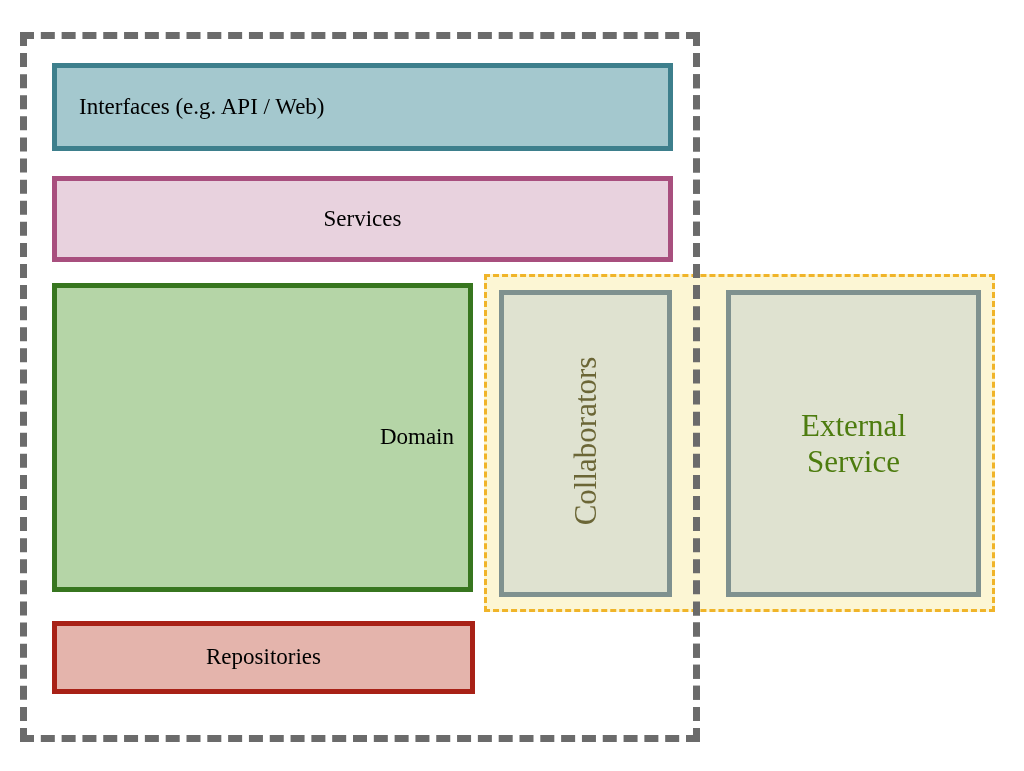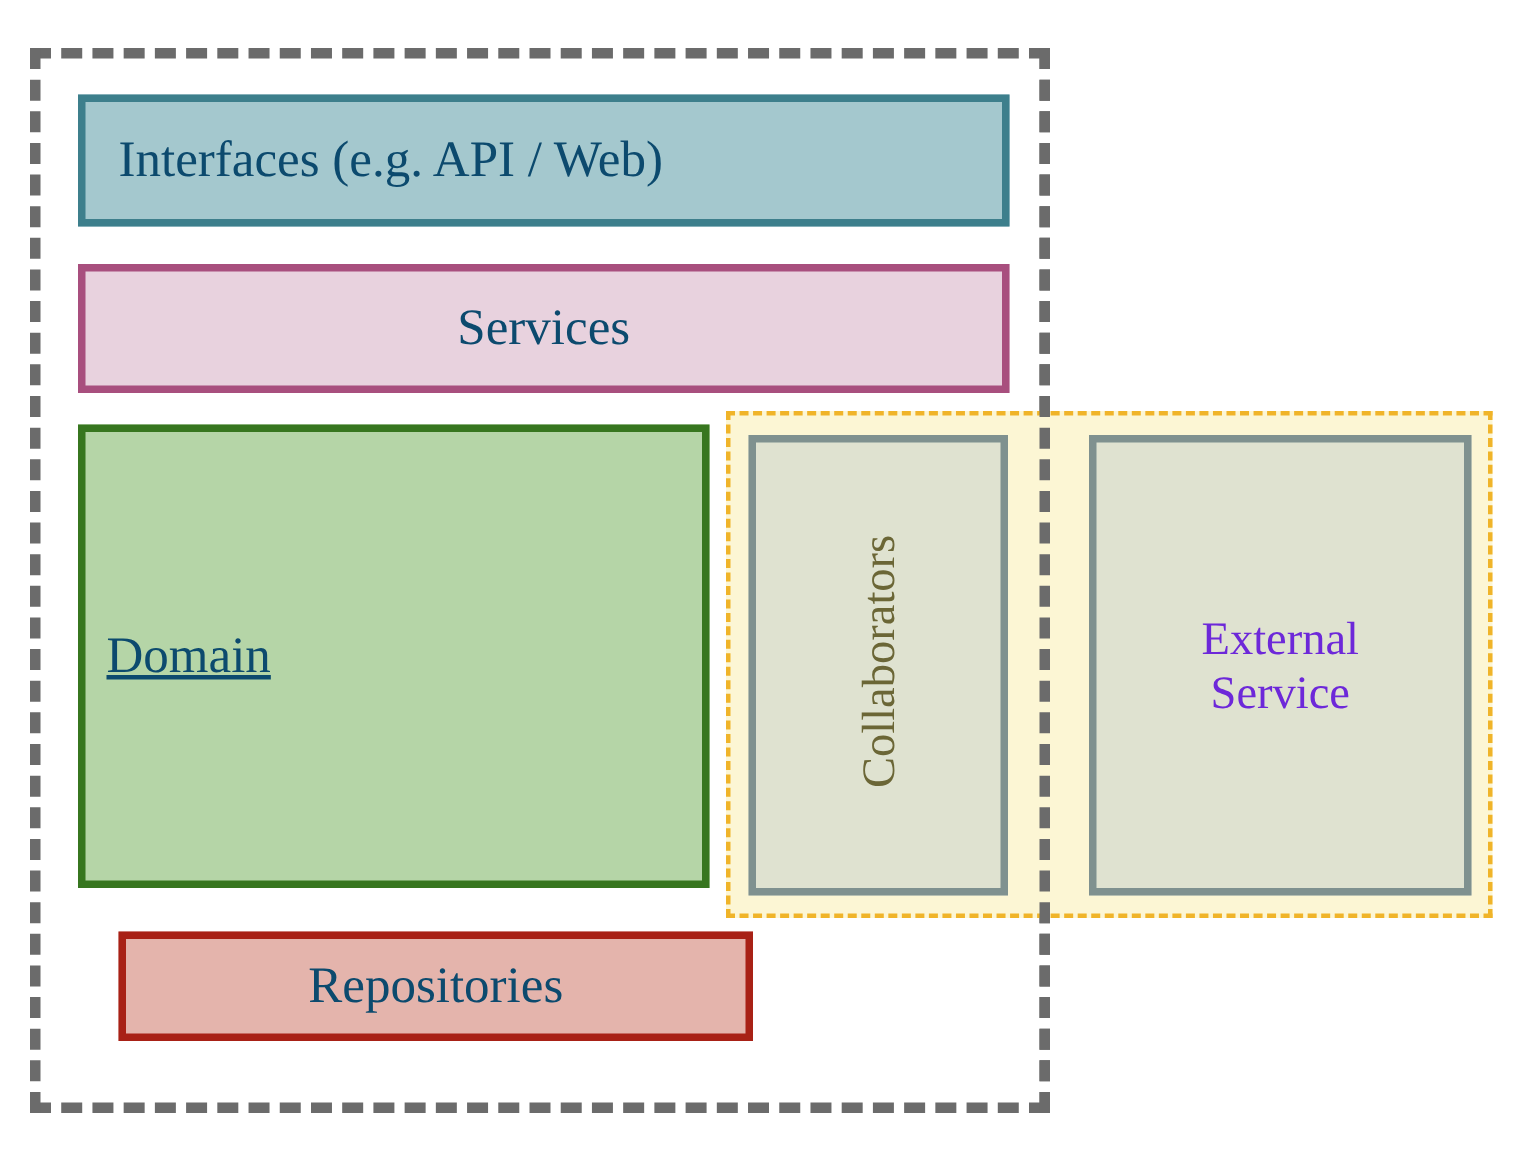--- a/index.html
+++ b/index.html
@@ -45,22 +45,22 @@
   
   .box {
     position: absolute;
     box-sizing: border-box;
     display: flex;
     align-items: center;
     z-index: 3;
   }
   .box .label {
     width: 100%;
-    font-size: 34px;
-    color: #0c4a6e;
+    font-size: 23px;
+    color: #000000;
     line-height: 1.15;
   }
 
   .box-interfaces {
     left: 52px;
     top: 63px;
     width: 621px;
     height: 88px;
     background: #a4c8ce;
     border: 5px solid #3d7f8c;
@@ -84,33 +84,32 @@
   .box-domain {
     left: 52px;
     top: 283px;
     width: 421px;
     height: 309px;
     background: #b5d5a7;
     border: 5px solid #37761f;
     justify-content: center;
     padding: 0 14px;
   }
-  .box-domain .label { text-align: left; text-decoration: underline; }
+  .box-domain .label { text-align: right; }
 
   .box-repositories {
     left: 52px;
     top: 621px;
     width: 423px;
     height: 73px;
     background: #e4b4ac;
     border: 5px solid #a82116;
     justify-content: center;
     padding: 0 22px;
     z-index: 4;
-    margin-left: 27px;
   }
   .box-repositories .label { text-align: center; }
 
   
   .box-collab {
     left: 499px;
     top: 290px;
     width: 173px;
     height: 307px;
     background: #dfe2d0;
@@ -132,21 +131,21 @@
     width: 255px;
     height: 307px;
     background: #dfe2d0;
     border: 5px solid #7f918f;
     justify-content: center;
     padding: 0 14px;
     z-index: 3;
   }
   .box-external .label {
     font-size: 31px;
-    color: #6d28d9;
+    color: #4d7c0f;
     text-align: center;
     white-space: pre-line;
   }
 
   
   .boundary-overlay-right {
     position: absolute;
     left: 693px;
     top: 32px;
     width: 7px;

